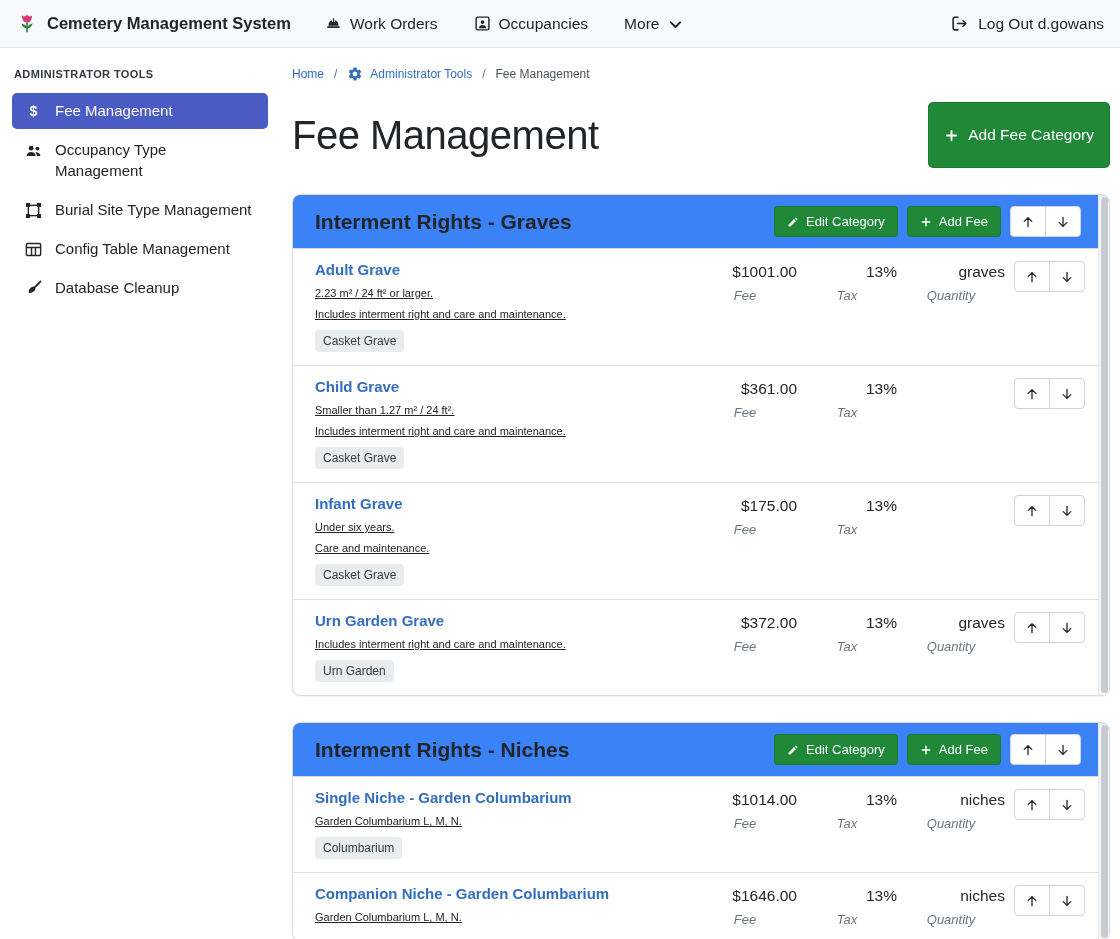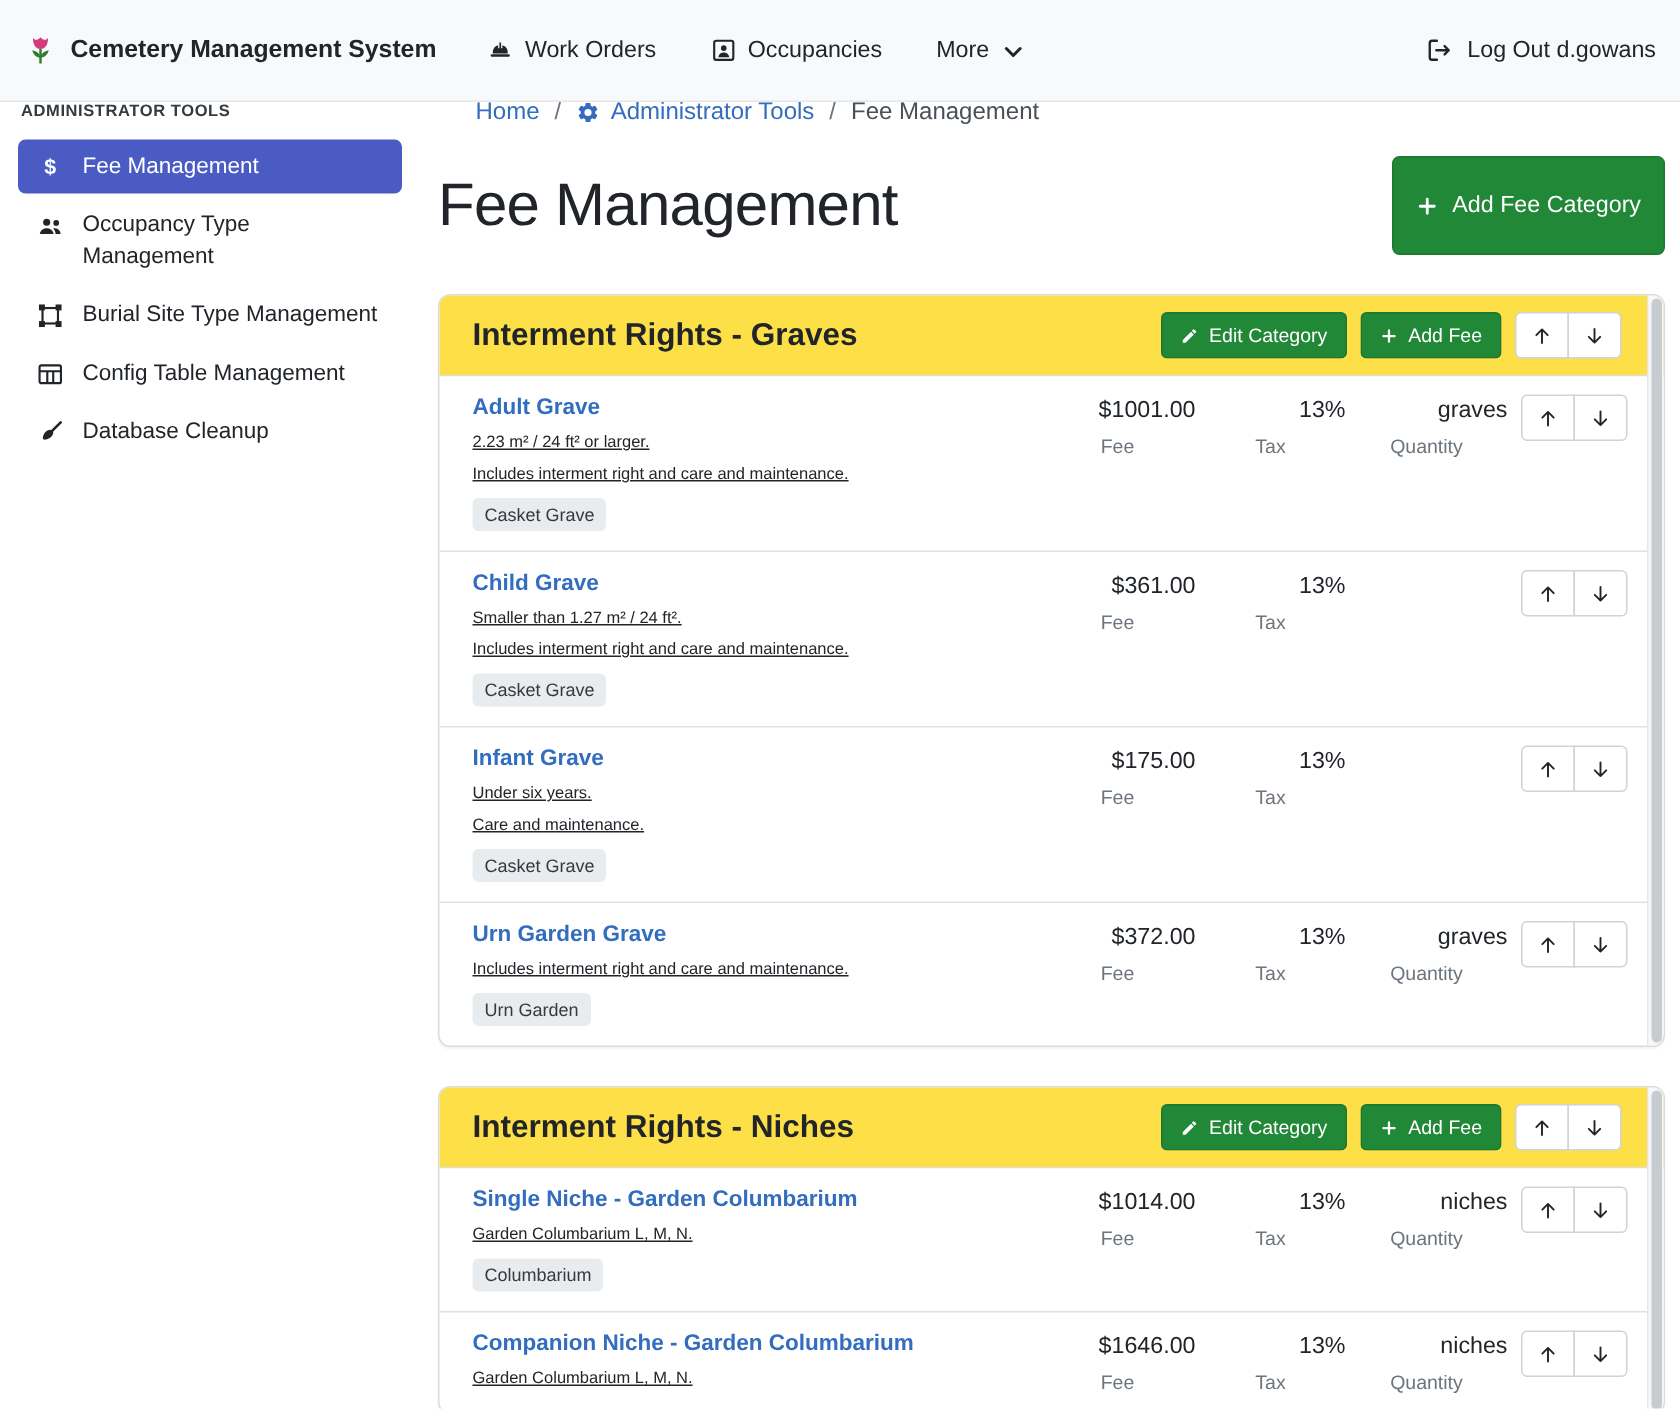--- a/index.html
+++ b/index.html
@@ -6,21 +6,21 @@
   html, body { width: 1120px; height: 939px; overflow: hidden; }
   body {
     font-family: "Liberation Sans", "DejaVu Sans", sans-serif;
     background: #fff; color: #212529; font-size: 15px;
   }
   a { text-decoration: none; }
   .icon svg { display: block; }
 
   
   .navbar {
-    position: fixed; top: 0; left: 0; right: 0; height: 68px;
+    position: fixed; top: 0; left: 0; right: 0; height: 48px;
     background: #f8f9fa; border-bottom: 1px solid #e4e7ea;
     display: flex; align-items: center; padding: 0 16px; z-index: 10;
   }
   .brand { display: flex; align-items: center; gap: 9px; font-weight: 700; font-size: 16.5px; color: #212529; cursor: pointer; }
   .brand .icon svg { width: 22px; height: 22px; }
   .nav-links { display: flex; align-items: center; gap: 36px; margin-left: 34px; }
   .nav-link { display: flex; align-items: center; gap: 8px; font-size: 15.5px; color: #212529; cursor: pointer; }
   .nav-link .icon svg { width: 17px; height: 17px; }
   .chev svg { width: 13px; height: 13px; margin-top: 2px; }
   .logout { margin-left: auto; display: flex; align-items: center; gap: 9px; font-size: 15.5px; color: #212529; cursor: pointer; }
@@ -33,21 +33,21 @@
     display: flex; gap: 12px; align-items: flex-start; margin: 3px 12px;
     padding: 8px 12px; border-radius: 5px; font-size: 15px; line-height: 1.35;
     color: #212529; cursor: pointer;
   }
   .side-item .sicon svg { width: 19px; height: 19px; margin-top: 1px; }
   .side-item.active { background: var(--c-primary, #4a5bc4); color: #fff; }
 
   
   .main { margin: 52px 10px 0 280px; padding: 14px 0 0 12px; }
 
-  .breadcrumb { display: flex; align-items: center; gap: 10px; font-size: 16px; margin-left: 25px; }
+  .breadcrumb { display: flex; align-items: center; gap: 10px; font-size: 12px; }
   .breadcrumb a { color: var(--c-link, #336dbe); }
   .bc-sep { color: #6c757d; }
   .bc-admin { display: flex; align-items: center; gap: 7px; }
   .bc-admin .icon svg { width: 16px; height: 16px; }
   .bc-current { color: #495057; }
 
   .title-row { display: flex; align-items: center; justify-content: space-between; margin-top: 20px; }
   h1 { font-size: 40px; font-weight: 400; line-height: 1.15; letter-spacing: -.5px; color: #212529; }
 
   .btn-green {
@@ -60,21 +60,21 @@
   .btn-green.sm { font-size: 13px; padding: 7px 12px; gap: 7px; border-radius: 4px; }
   .btn-green.sm .icon svg { width: 12px; height: 12px; }
 
   
   .card {
     position: relative; background: #fff; border: 1px solid #d9dde1;
     border-radius: 8px; margin-top: 26px; box-shadow: 0 1px 2px rgba(0,0,0,.05);
   }
   .card-head {
     display: flex; align-items: center; justify-content: space-between;
-    background: #fde047; border-bottom: 1px solid #d9dde1;
+    background: #3b82f6; border-bottom: 1px solid #d9dde1;
     border-radius: 7px 7px 0 0; padding: 11px 28px 11px 22px;
   }
   .card-title { font-size: 21px; font-weight: 600; color: #212529; }
   .head-actions { display: flex; align-items: center; gap: 9px; }
 
   .btn-group { display: inline-flex; }
   .btn-outline {
     display: inline-flex; align-items: center; justify-content: center;
     width: 36px; height: 31px; background: #fff; border: 1px solid #ced4da;
     color: #212529; cursor: pointer;
@@ -90,21 +90,21 @@
   .fee-row:last-child { border-bottom: none; }
   .fee-name { font-size: 15px; font-weight: 700; color: var(--c-link, #336dbe); }
   .fee-desc { font-size: 11px; color: #212529; margin-top: 9px; text-decoration: underline; }
   .badge-wrap { margin-top: 10px; }
   .badge {
     display: inline-block; background: #e9ecef; color: #343a40;
     font-size: 12px; padding: 4px 8px; border-radius: 4px;
   }
   .fee-col { text-align: center; padding-top: 2px; }
   .fee-col .val { font-size: 15.5px; color: #212529; text-align: right; }
-  .fee-col .lbl { font-size: 13px; color: #6c757d; margin-top: 7px; }
+  .fee-col .lbl { font-size: 13px; color: #6c757d; margin-top: 7px; font-style: italic; }
   .fee-arrows { justify-self: end; }
 
   
   .faux-scrollbar {
     position: absolute; top: 0; right: 0; bottom: 0; width: 11px;
     background: #f6f7f8; border-left: 1px solid #e4e7ea; border-radius: 0 7px 7px 0;
   }
   .faux-thumb { position: absolute; top: 2px; bottom: 2px; left: 2px; width: 7px; background: #c7ccd1; border-radius: 4px; }
 </style>
 </head>

